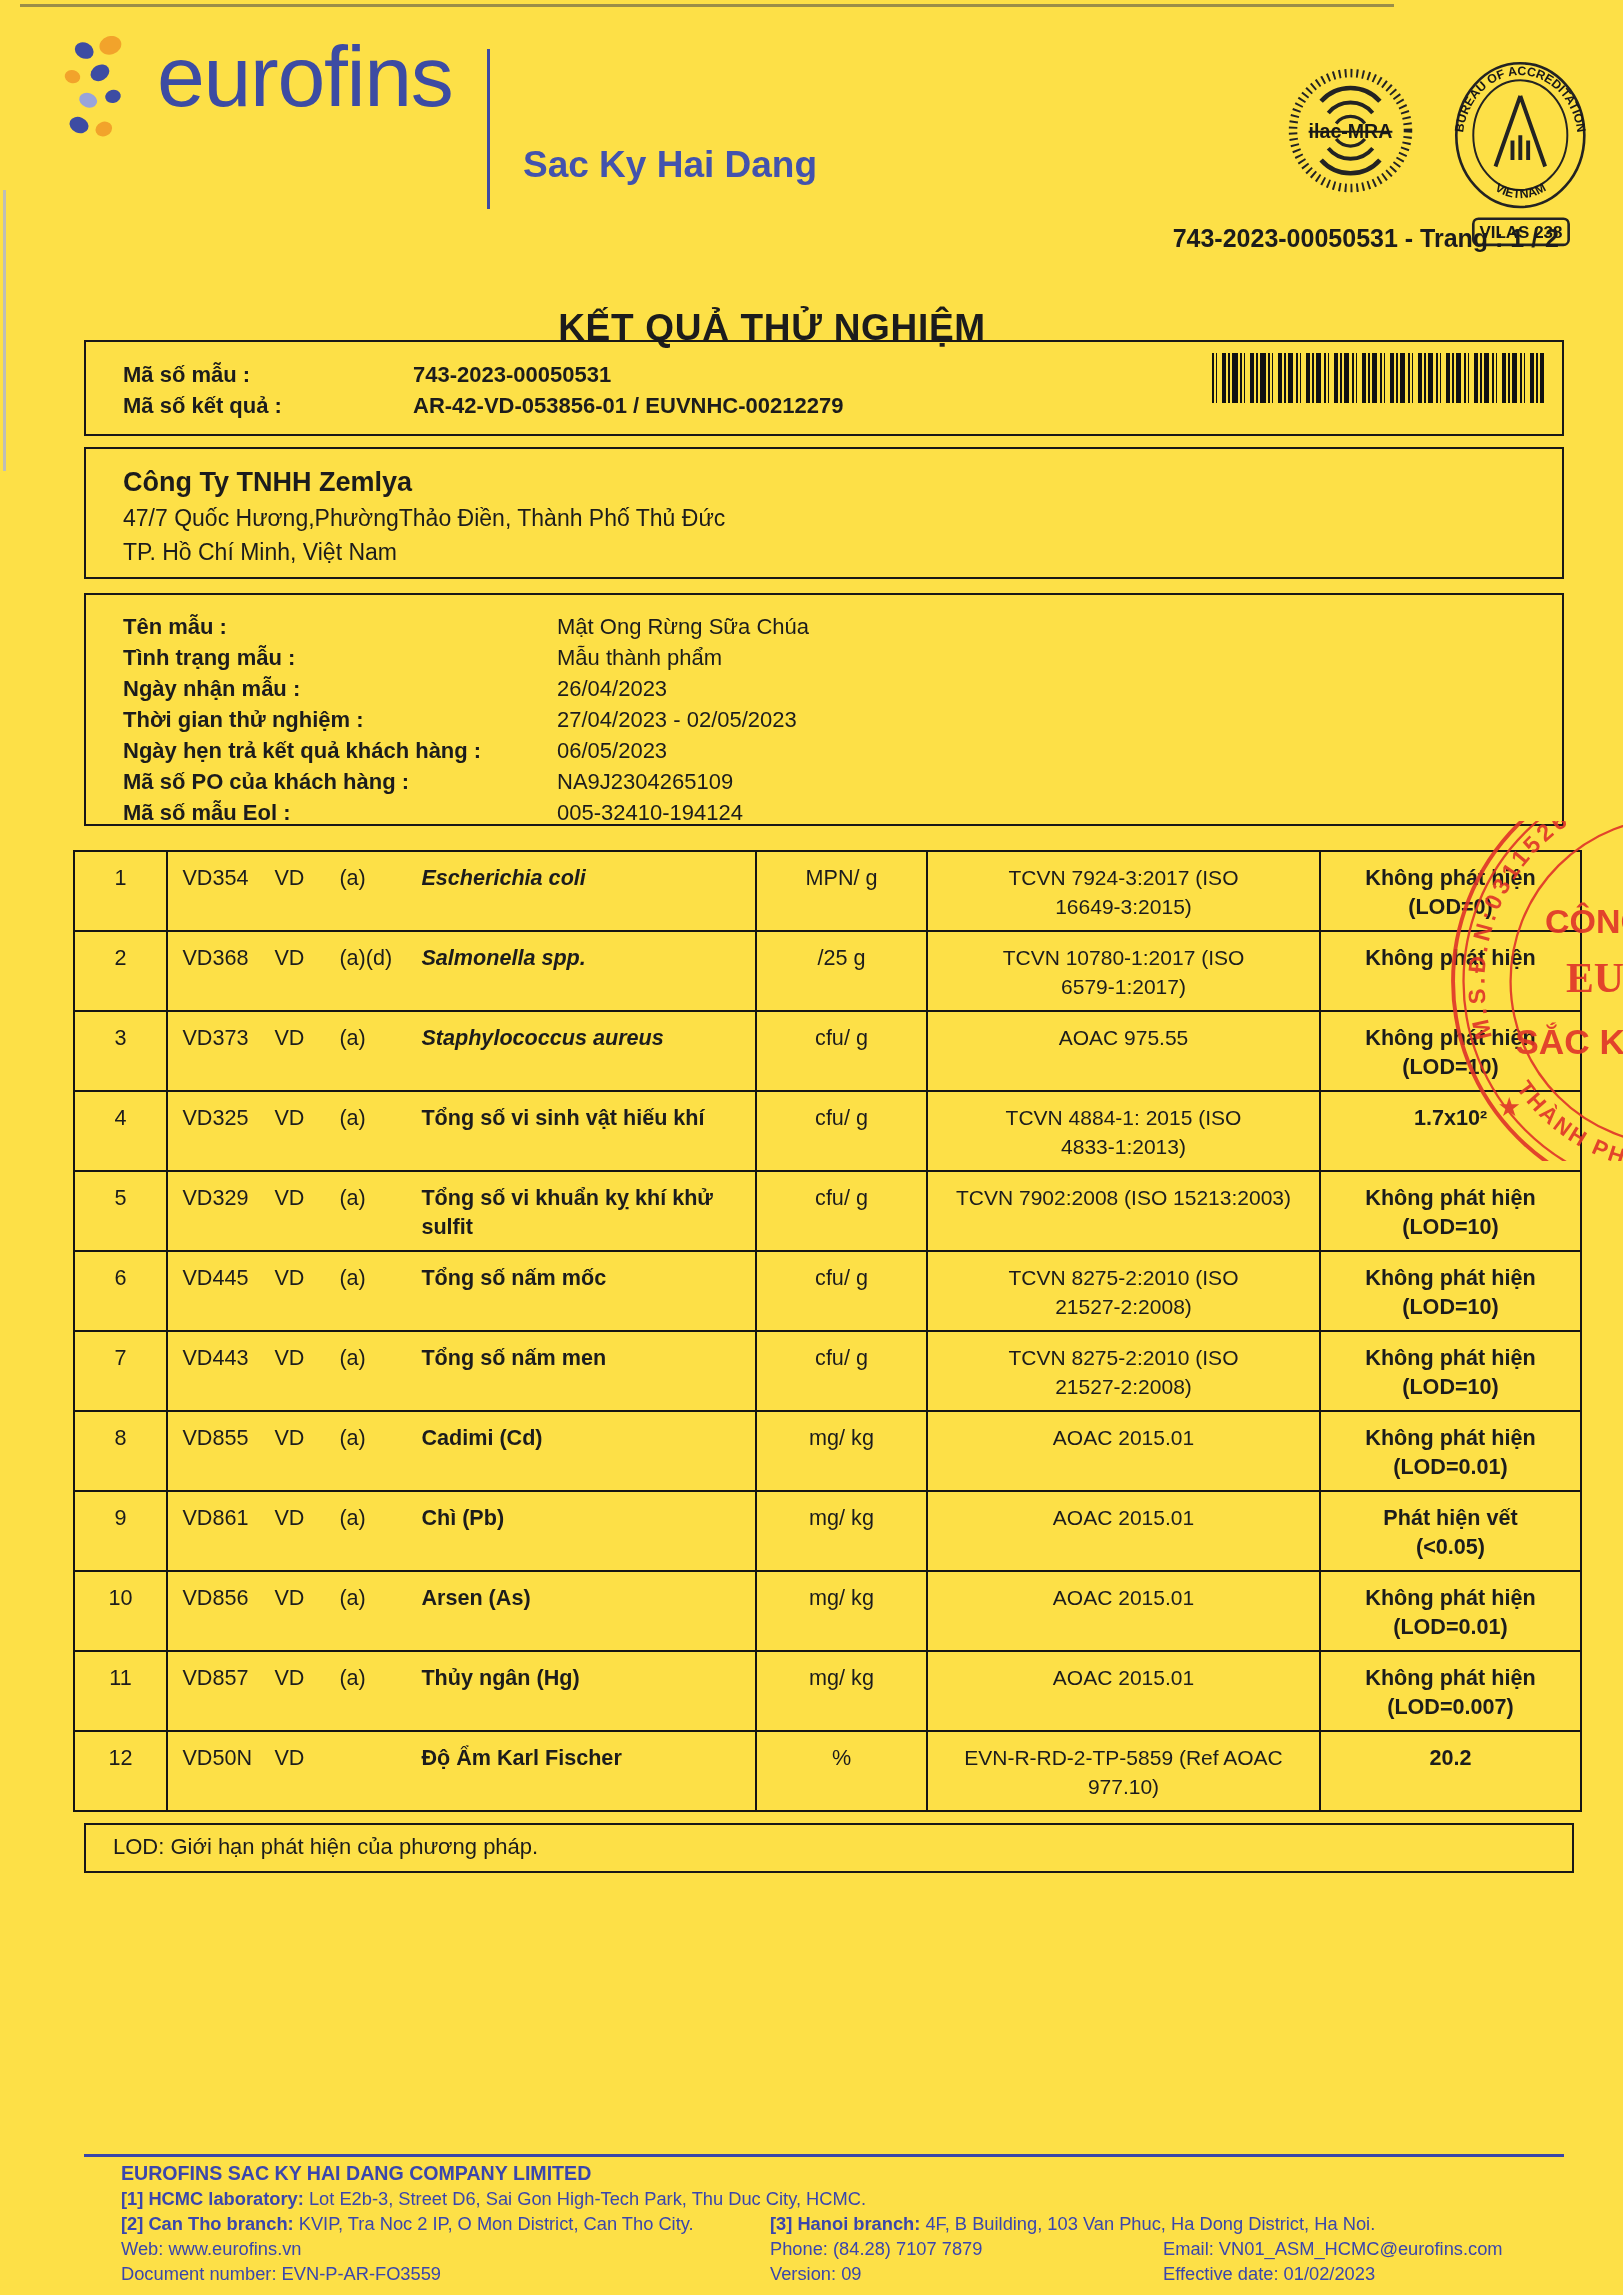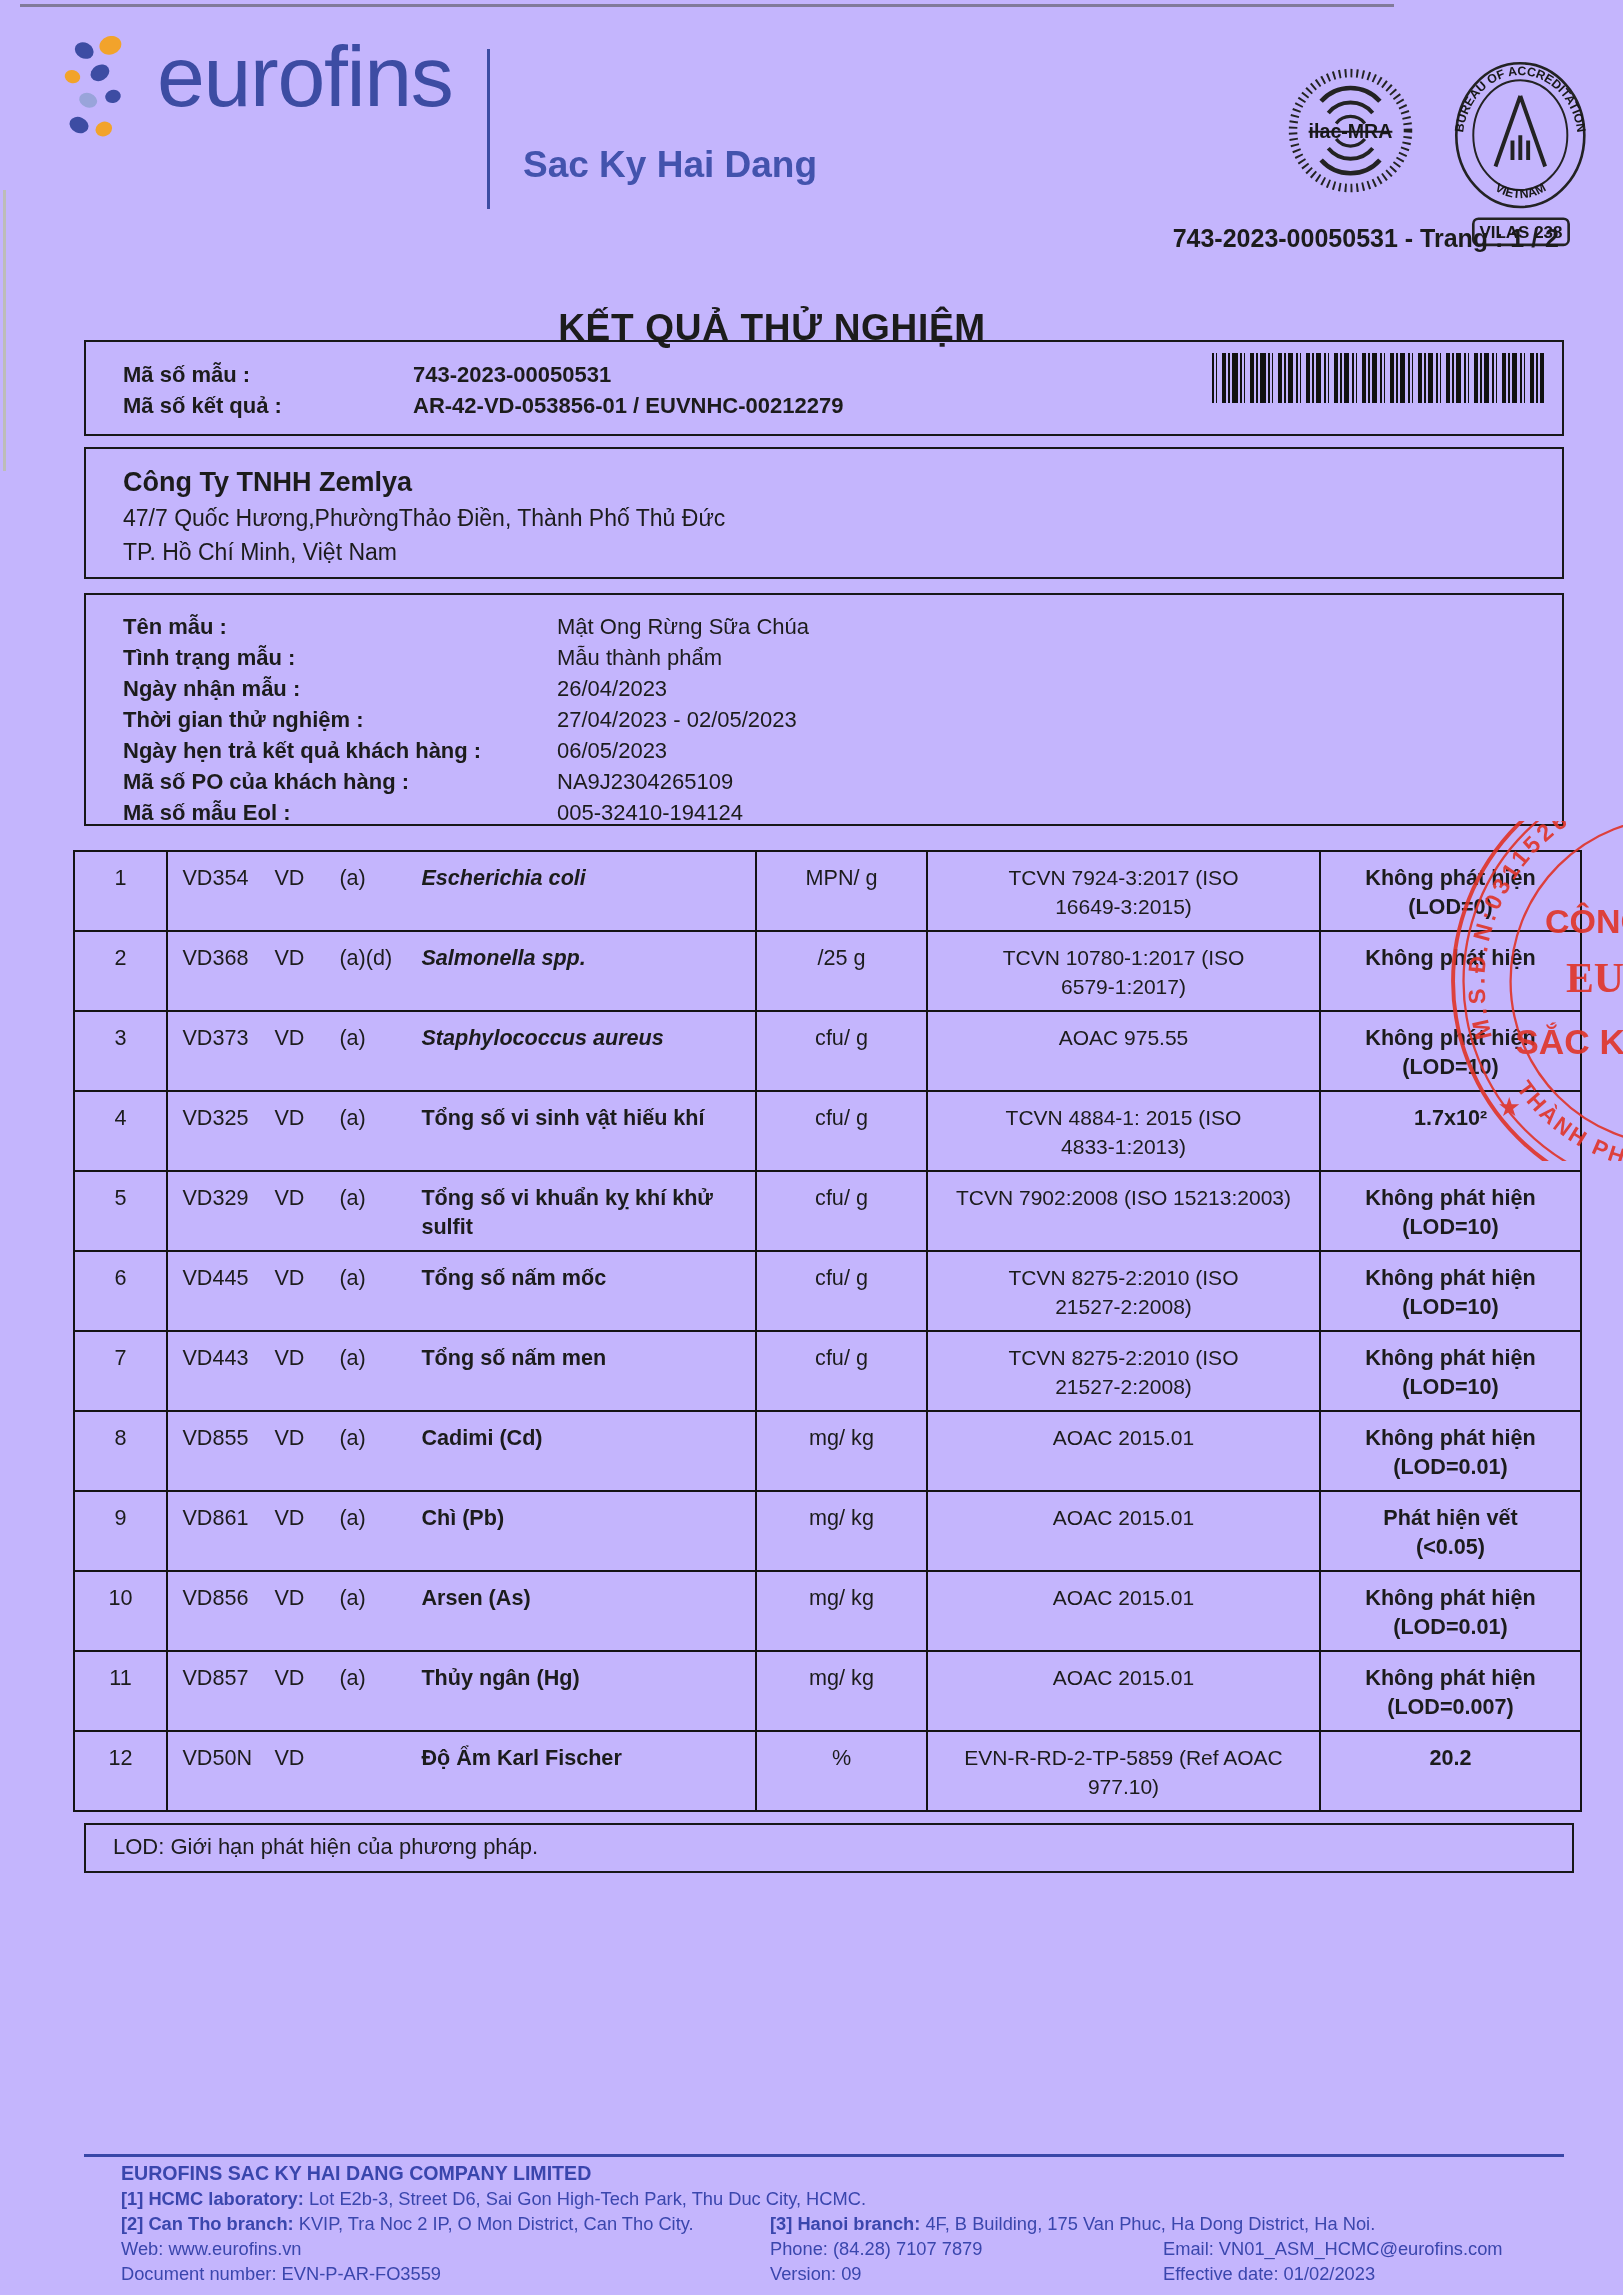--- a/index.html
+++ b/index.html
@@ -1,16 +1,16 @@
 <!DOCTYPE html>
 <html style="font-size:10.5px"><head>
 <meta charset="utf-8">
 <style>
   html,body{margin:0;padding:0;background:#d8d8d4;}
-  .page{position:relative;width:1624px;height:2295px;background:#c4b5fd;overflow:hidden;
+  .page{position:relative;width:1624px;height:2295px;background:#fde047;overflow:hidden;
         font-family:"Liberation Sans",sans-serif;color:#1c1c1c;}
   .scan-top{position:absolute;top:3.9px;left:19.6px;width:1374px;height:3.3px;background:#4a4a48;opacity:.55;}
   .scan-left{position:absolute;left:3.3px;top:190px;width:2.6px;height:281px;background:#bdbdb8;}
 
   
   .logo-wrap{position:absolute;left:62px;top:33px;width:916px;height:157px;}
   .dots{position:absolute;left:0;top:3.3px;}
   .brand{position:absolute;left:95px;top:-6.5px;font-size:86px;color:#3d4ca3;letter-spacing:-1.3px;}
   .divider{position:absolute;left:425px;top:16.4px;width:3.3px;height:160px;background:#3d4ca3;}
   .division{position:absolute;left:461px;top:111px;font-size:37px;font-weight:bold;color:#4353ad;}
@@ -439,21 +439,21 @@
     <text x="410" y="356" text-anchor="middle" font-size="54" font-weight="bold">SẮC KÝ HẢI ĐĂNG</text>
   </svg>
 
   <div class="footer">
     <div class="fline f-company">EUROFINS SAC KY HAI DANG COMPANY LIMITED</div>
     <div class="fline">
       <span><b>[1] HCMC laboratory:</b><span> Lot E2b-3, Street D6, Sai Gon High-Tech Park, Thu Duc City, HCMC.</span></span>
     </div>
     <div class="fline">
       <span class="fc1"><b>[2] Can Tho branch:</b><span> KVIP, Tra Noc 2 IP, O Mon District, Can Tho City.</span></span>
-      <span class="fc3"><b>[3] Hanoi branch:</b><span> 4F, B Building, 175 Van Phuc, Ha Dong District, Ha Noi.</span></span>
+      <span class="fc3"><b>[3] Hanoi branch:</b><span> 4F, B Building, 103 Van Phuc, Ha Dong District, Ha Noi.</span></span>
     </div>
     <div class="fline">
       <span class="fc1">Web: www.eurofins.vn</span>
       <span class="fc2">Phone: (84.28) 7107 7879</span>
       <span class="fc3">Email: VN01_ASM_HCMC@eurofins.com</span>
     </div>
     <div class="fline">
       <span class="fc1">Document number: EVN-P-AR-FO3559</span>
       <span class="fc2">Version: 09</span>
       <span class="fc3">Effective date: 01/02/2023</span>

